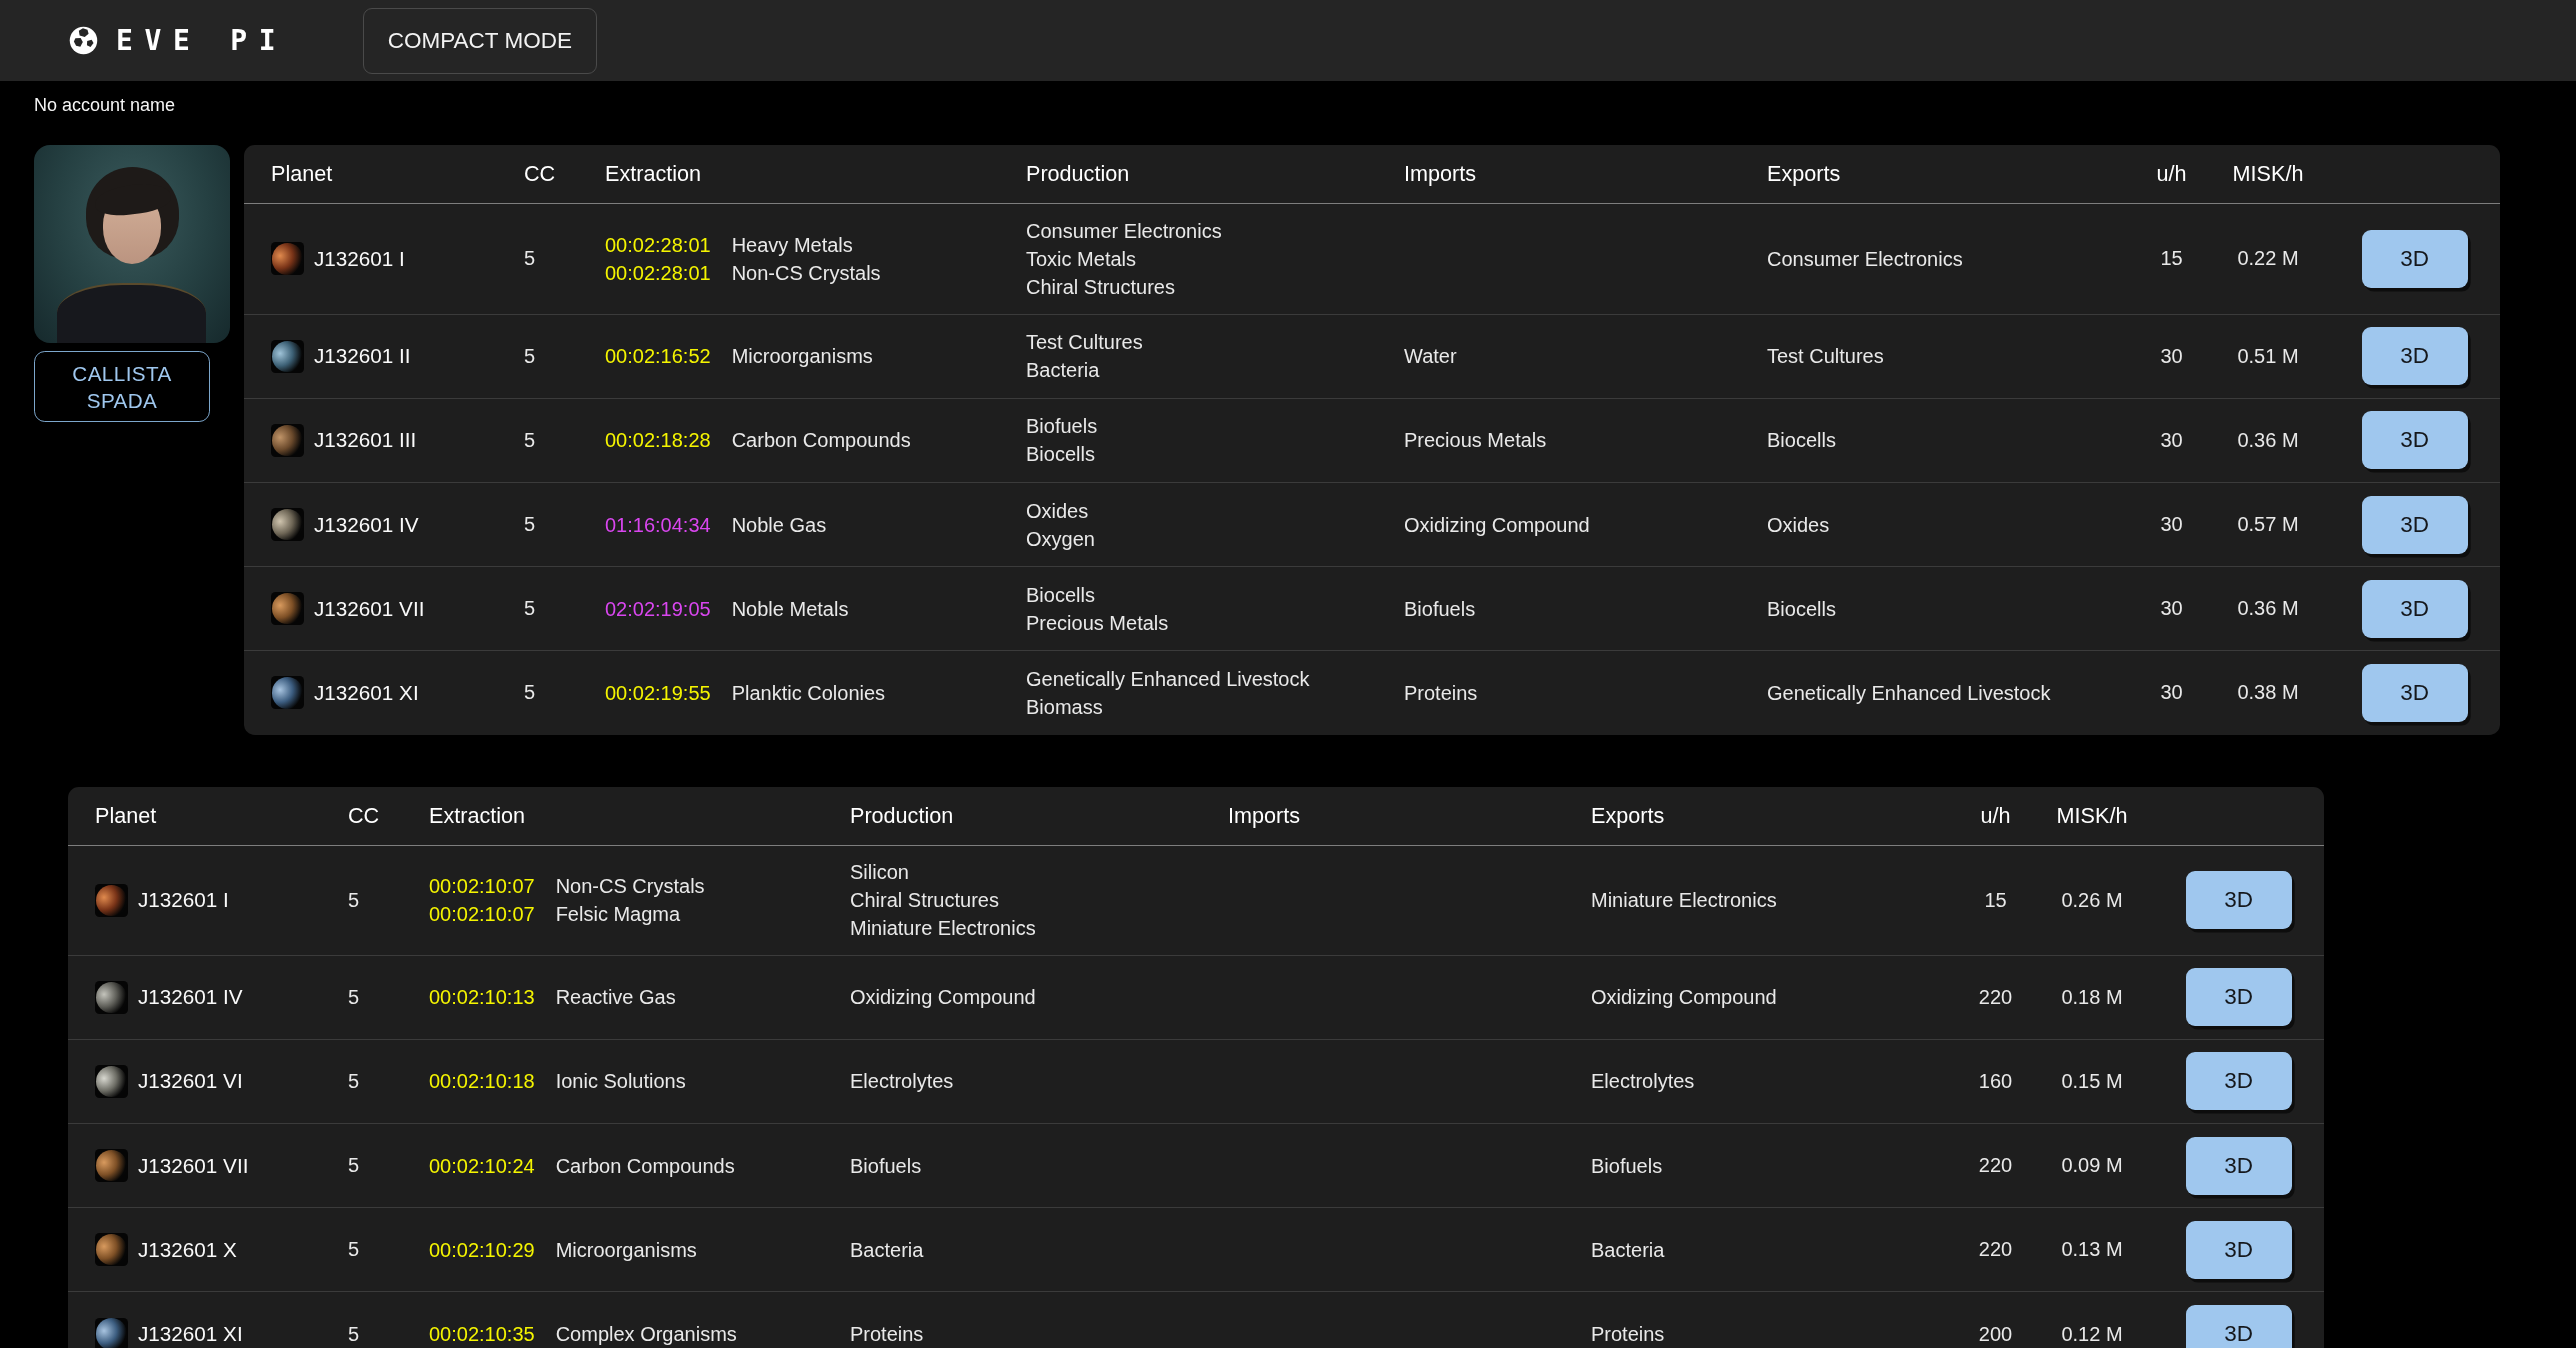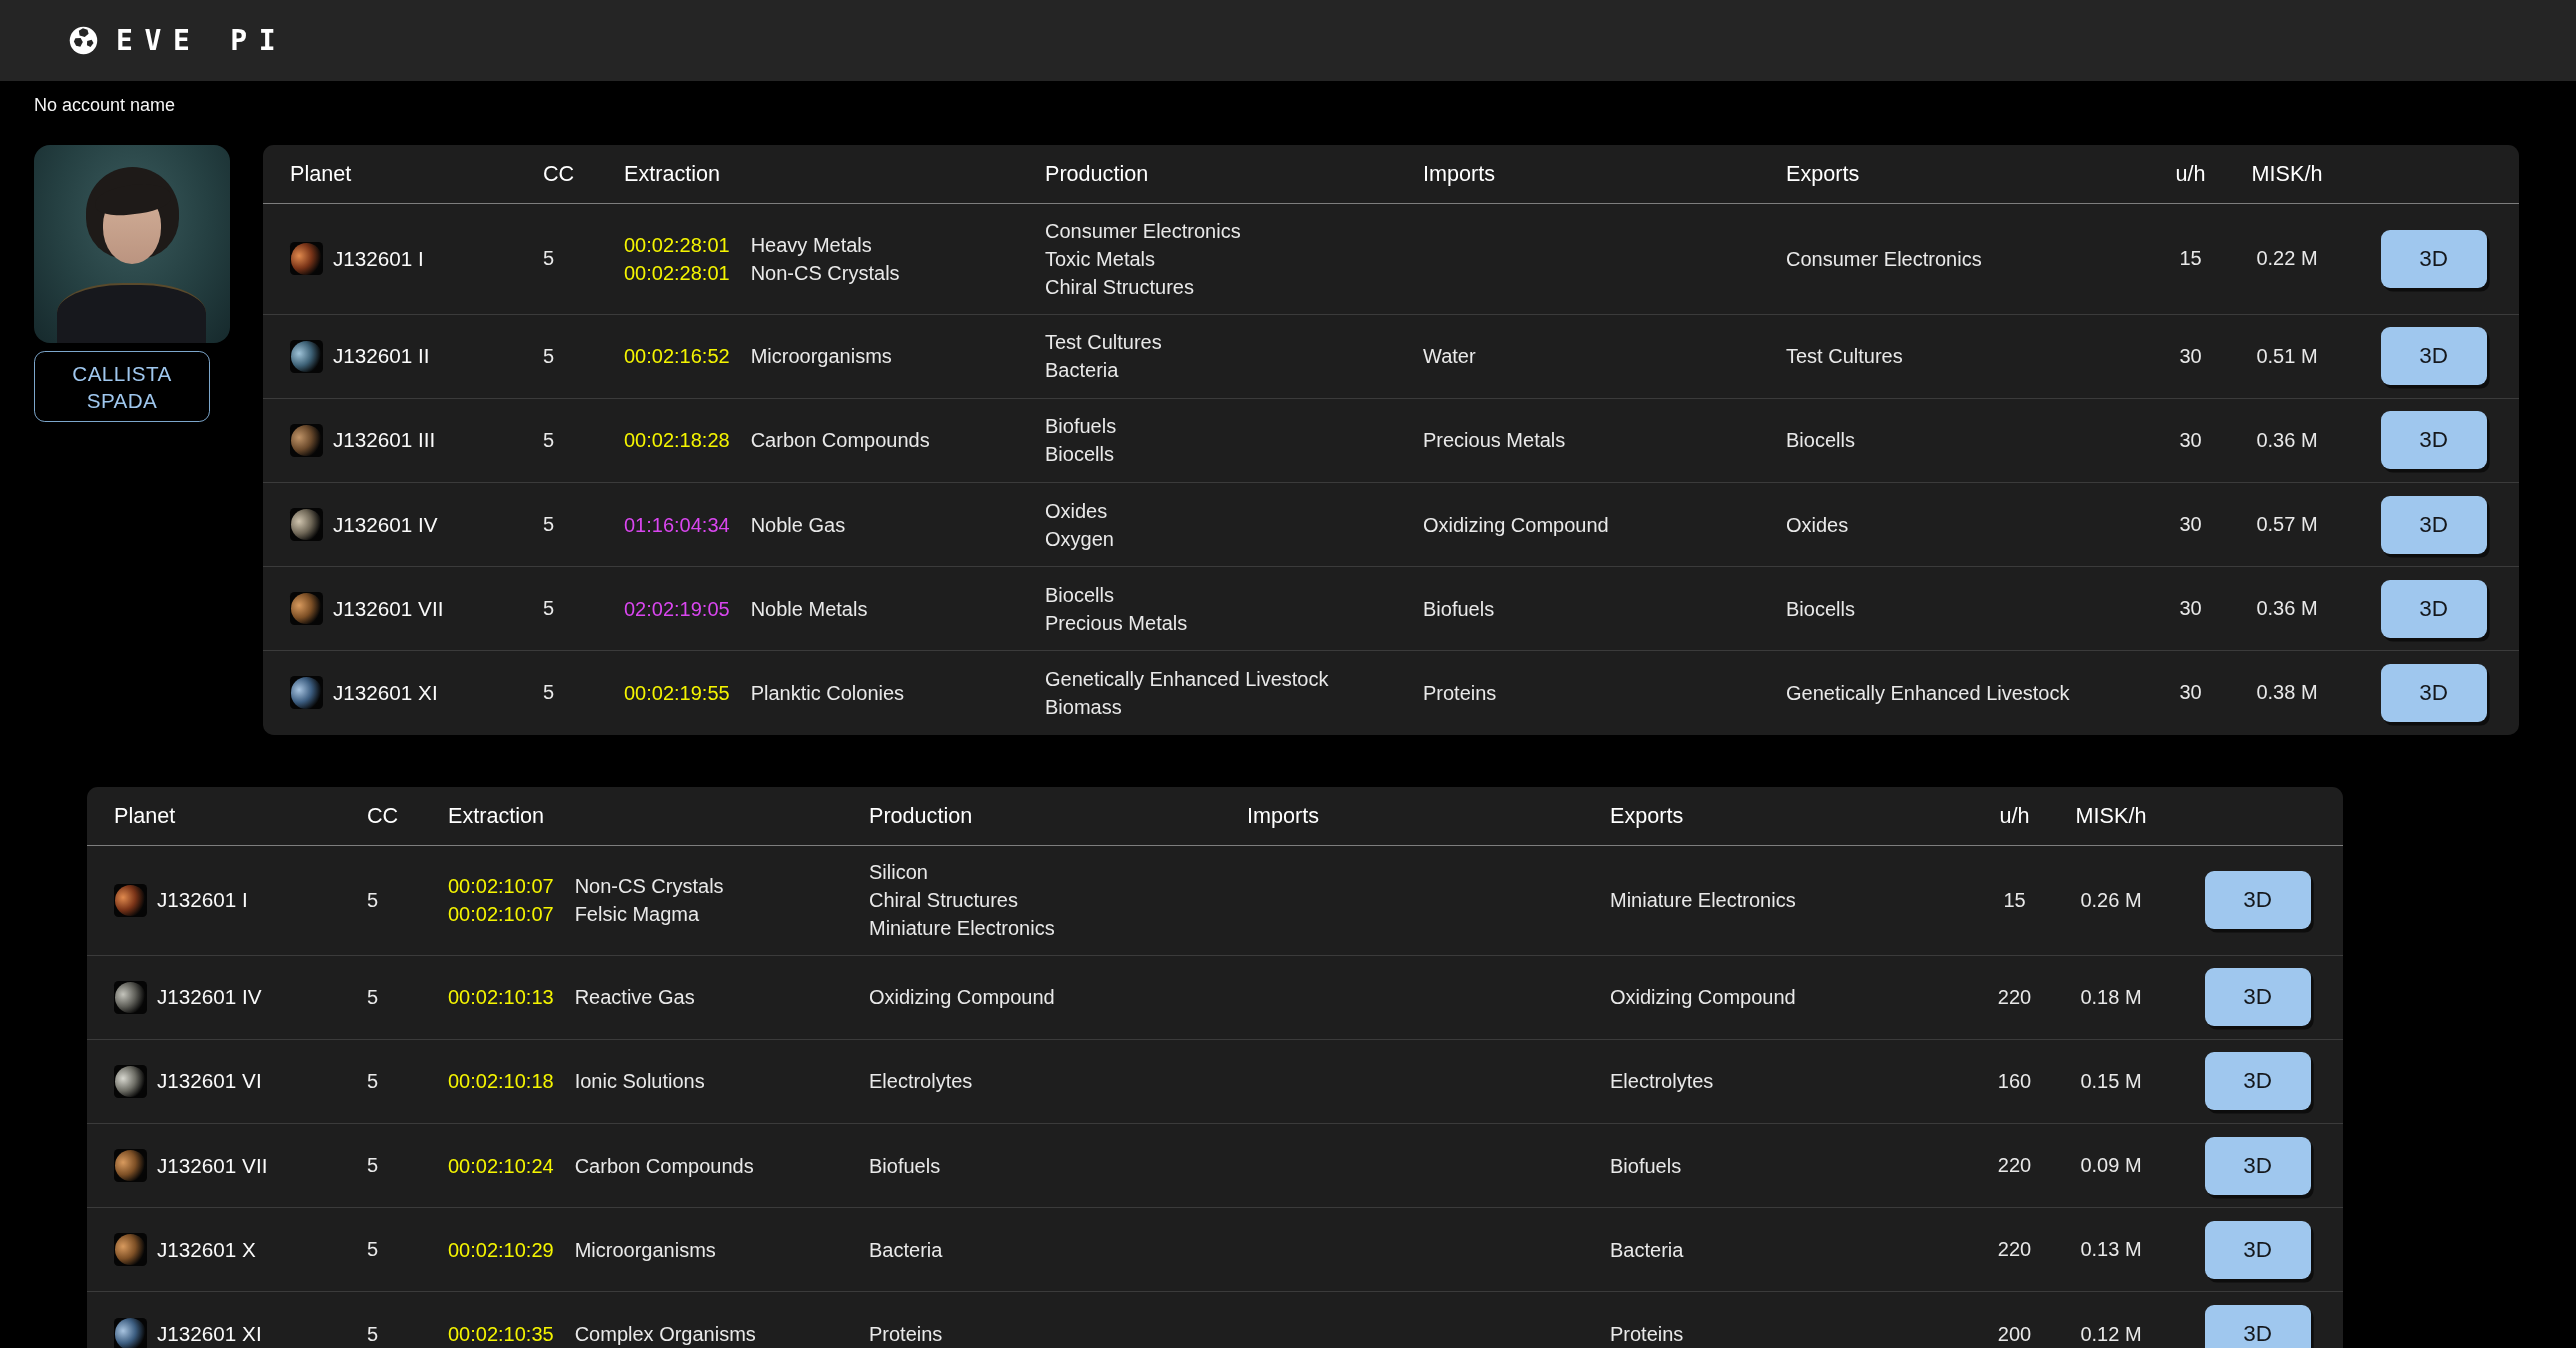--- a/index.html
+++ b/index.html
@@ -49,21 +49,21 @@
 
   .char-name {
     margin-top:8px; border:1.8px solid #7da7cc; border-radius:10.8px;
     color:#9fc7ee; font-size:20.7px; line-height:27px; text-align:center;
     padding:7.2px 21.6px; cursor:pointer; letter-spacing:0.4px;
   }
 
   
   .panel {
     --cols: 253px 81px 421px 378px 363px 364px 81px 112px 1fr;
-    margin-left:53px; width:2256px; flex:none;
+    margin-left:34px; width:2256px; flex:none;
     background:#1e1e1e; border-radius:10.8px; overflow:hidden;
   }
   .thead {
     display:grid; grid-template-columns:var(--cols); align-items:center;
     height:59px; padding:0 27px; font-size:21.6px; color:#ffffff;
     border-bottom:0.9px solid #7e7e7e;
   }
   .trow {
     display:grid; grid-template-columns:var(--cols); align-items:center;
     min-height:83px; padding:12.6px 27px; font-size:20px; color:#e9e9e9;
@@ -93,20 +93,21 @@
     <span style="display:flex;">
       <svg width="33" height="33" viewBox="0 0 24 24">
         <circle cx="12" cy="12" r="10" fill="#ffffff"></circle>
         <path fill="#252525" d="M11.6 3.1 L14.9 4.1 L15.7 7.1 L12.9 9.5 L9.2 8.3 L8.6 4.9 Z"></path>
         <path fill="#252525" d="M6.1 10.4 L9.9 10.1 L11.5 13.1 L9.7 16.6 L6.6 15.9 L5.0 12.7 Z"></path>
         <path fill="#252525" d="M14.7 12.3 L17.9 11.5 L19.3 13.8 L17.1 16.7 L14.5 15.4 Z"></path>
       </svg>
     </span>
     <span class="logo-text">EVE PI</span>
   </div>
+  <button class="compact-btn">COMPACT MODE</button>
 </header>
 
 <div class="account-label">No account name</div>
 
 <main>
     <section class="char-section">
     <aside class="char-card">
       <div class="portrait portrait-0">
         <div class="p-hair"></div>
         <div class="p-face"></div>

